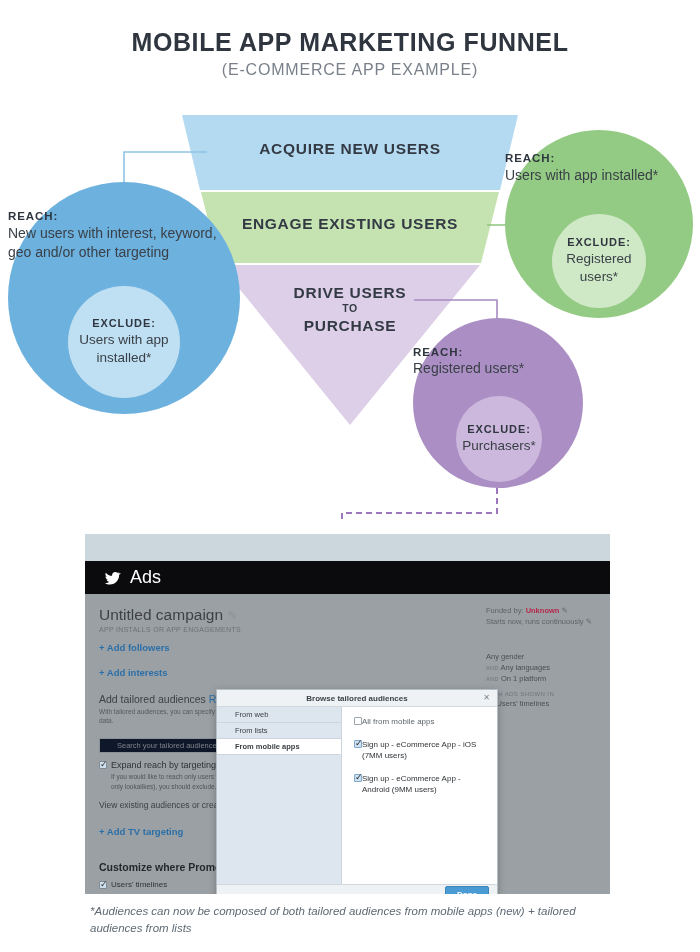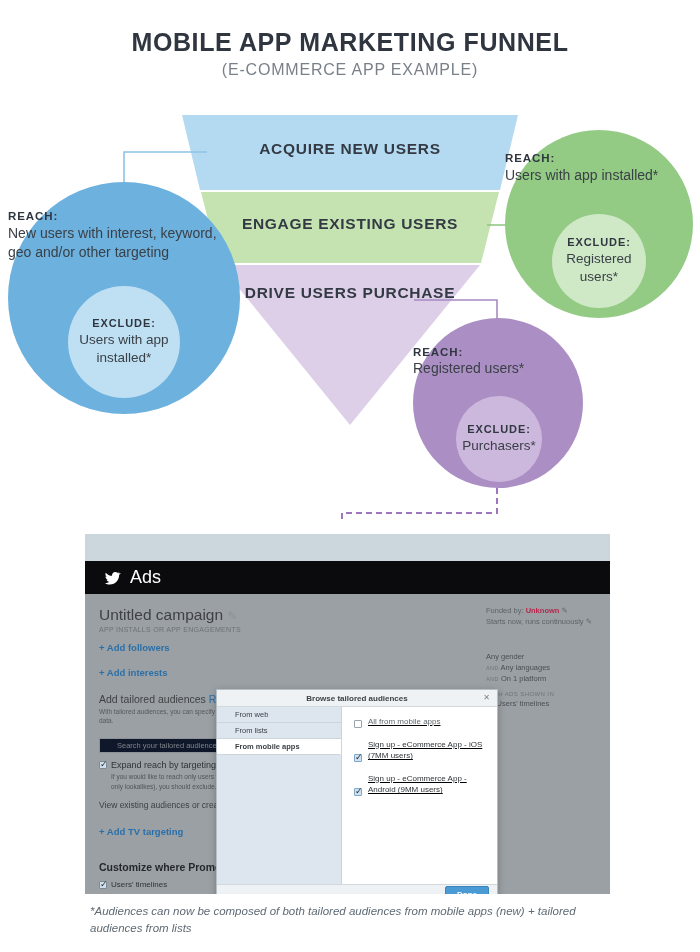--- a/index.html
+++ b/index.html
@@ -195,21 +195,21 @@
   #modal-close { position: absolute; right: 7px; top: 3px; font-size: 8px; color: #7b8288; }
   #modal-body { display: flex; height: 177px; }
   #modal-nav { width: 125px; background: #dde6ee; border-right: 1px solid #ccd5dd; }
   .nav-item {
     height: 16px; line-height: 16px; padding-left: 18px;
     font-size: 7.5px; color: #3c4146;
     border-bottom: 1px solid #ccd5dd;
   }
   .nav-item.active { background: #ffffff; font-weight: bold; border-right: 1px solid #ffffff; }
   #modal-list { flex: 1; background: #ffffff; padding: 9px 10px 0 12px; }
-  .m-row { display: flex; gap: 6px; margin-bottom: 11px; align-items: flex-end; text-decoration: underline; }
+  .m-row { display: flex; margin-bottom: 11px; align-items: flex-start; }
   .m-cb {
     width: 8px; height: 8px; flex: 0 0 8px; margin-top: 1px;
     border: 1px solid #9aa4ad; border-radius: 1px; background: #ffffff;
     position: relative;
   }
   .m-cb.checked { background: #cfe2f2; border-color: #7fa8cc; }
   .m-cb.checked::after {
     content: "✓"; position: absolute; left: 0px; top: -3px;
     font-size: 9px; color: #1f2328; line-height: 10px;
   }
@@ -253,20 +253,21 @@
 
     <path d="M 414,300 L 497,300 L 497,330" fill="none" stroke="#a88bc2" stroke-width="1.6"></path>
 
     <path d="M 497,488 L 497,513 L 342,513 L 342,536" fill="none" stroke="#9d76bd" stroke-width="2" stroke-dasharray="6 4"></path>
   </svg>
 
   <div class="funnel-label" id="lbl-acquire">ACQUIRE NEW USERS</div>
   <div class="funnel-label" id="lbl-engage">ENGAGE EXISTING USERS</div>
   <div class="funnel-label" id="lbl-drive">
     <span>DRIVE USERS</span>
+    <span class="small">TO</span>
     <span>PURCHASE</span>
   </div>
 
   <div class="venn" id="c-blue">
     <div class="outer-text">
       <span class="reach-kw">REACH:</span>
       <span class="bodytext">New users with interest, keyword, geo and/or other targeting</span>
     </div>
     <div class="inner">
       <span class="excl-kw">EXCLUDE:</span>

